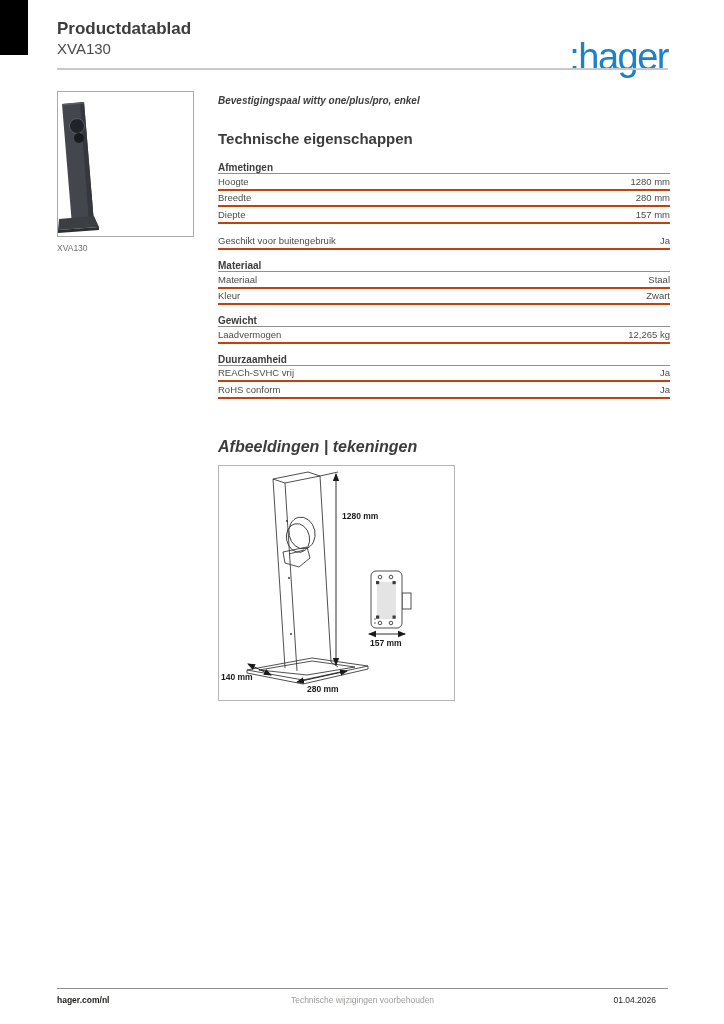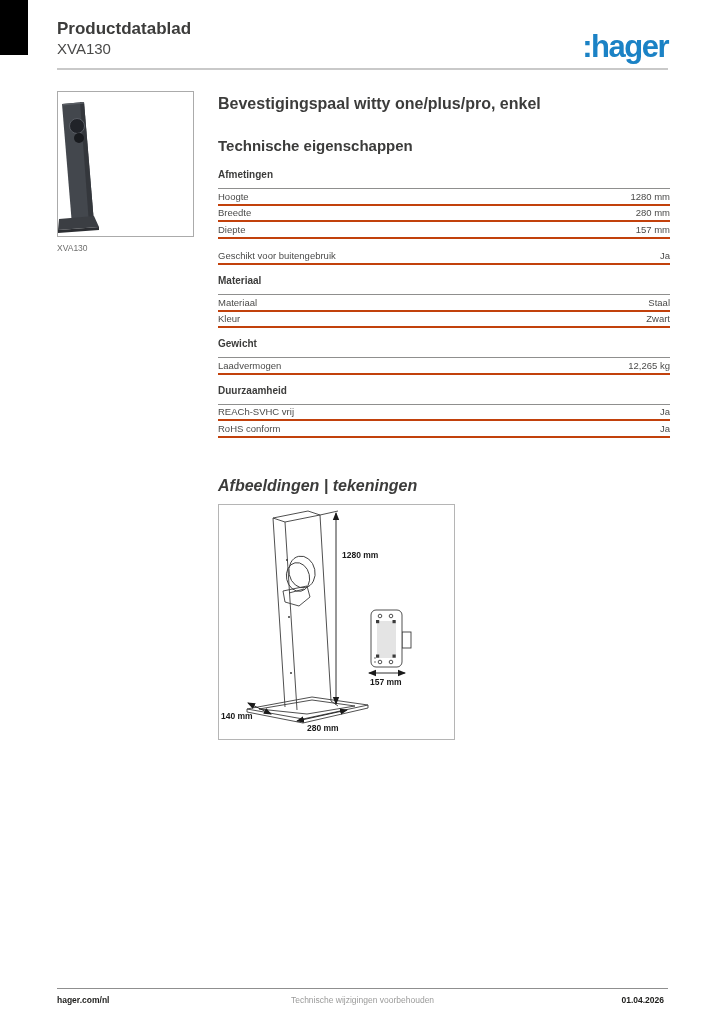--- a/index.html
+++ b/index.html
@@ -4,47 +4,47 @@
 <style>
   html,body{margin:0;padding:0;background:#ffffff;}
   .page{position:relative;width:724px;height:1024px;background:#ffffff;overflow:hidden;
         font-family:"Liberation Sans",sans-serif;color:#3c3c3b;}
   .corner-black{position:absolute;left:0;top:0;width:28px;height:55px;background:#000000;}
 
   
   .hdr{position:absolute;left:57px;right:56px;top:18px;display:flex;justify-content:space-between;align-items:flex-start;}
   .hdr-title{font-size:17px;font-weight:bold;color:#3c3c3b;line-height:1.25;}
   .hdr-sub{font-size:15px;font-weight:normal;color:#4a4a49;line-height:1.3;}
-  .logo{font-size:31px;font-weight:bold;color:#1b82c5;letter-spacing:-1.5px;line-height:1;margin-top:13px;}
+  .logo{font-size:38px;font-weight:normal;color:#1b82c5;letter-spacing:-1.5px;line-height:1;margin-top:20px;}
   .hdr-rule{position:absolute;left:57px;right:56px;top:68px;border-top:2px solid #c9c9c9;}
 
   
   .img-box{position:absolute;left:57px;top:91px;width:137px;height:146px;border:1px solid #ababab;background:#fff;box-sizing:border-box;}
   .img-caption{position:absolute;left:57px;top:243px;font-size:8.5px;color:#6e6e6d;}
 
   
   .main{position:absolute;left:218px;top:90px;width:452px;}
-  .product-name{font-size:16px;font-weight:bold;padding-top:5px;color:#3c3c3b;}
+  .product-name{font-size:10px;font-weight:bold;padding-top:5px;color:#3c3c3b;font-style:italic;}
   .tech-title{font-size:15px;font-weight:bold;margin-top:24px;color:#3c3c3b;}
   .section{margin-top:10px;}
   .section.first{margin-top:15px;}
-  .sec-title{font-size:10px;font-weight:bold;color:#3c3c3b;line-height:11px;padding-bottom:8px;border-bottom:1px solid #8f8f8e;}
+  .sec-title{font-size:10px;font-weight:bold;color:#3c3c3b;line-height:11px;padding-bottom:0;border-bottom:1px solid #8f8f8e;}
   .row{display:flex;justify-content:space-between;align-items:center;height:14.5px;
        font-size:9.5px;color:#4b4b4a;border-bottom:2px solid #c2410c;}
   .row .lab{white-space:nowrap;}
   .row .val{white-space:nowrap;text-align:right;}
   .drawings-title{font-size:16px;font-weight:bold;margin-top:39px;color:#3c3c3b;font-style:italic;}
   .drawing-box{margin-top:9px;width:237px;height:236px;border:1px solid #b5b5b5;box-sizing:border-box;background:#fff;}
 
   
   .ftr-rule{position:absolute;left:57px;right:56px;top:988px;border-top:1px solid #8f8f8f;}
   .ftr{position:absolute;left:57px;right:56px;top:995px;height:14px;font-size:8.5px;}
   .ftr-left{position:absolute;left:0;top:0;font-weight:bold;color:#1d1d1b;}
   .ftr-center{position:absolute;left:50%;transform:translateX(-50%);top:0;color:#9b9b9a;white-space:nowrap;}
-  .ftr-right{position:absolute;right:4px;top:0;font-weight:bold;color:#1d1d1b;padding-left:16px;}
+  .ftr-right{position:absolute;right:12px;top:0;font-weight:normal;color:#1d1d1b;padding-left:16px;}
 
   svg text{font-family:"Liberation Sans",sans-serif;}
 </style>
 </head>
 <body>
 
 <div class="page">
 
   <div class="corner-black"></div>
 

